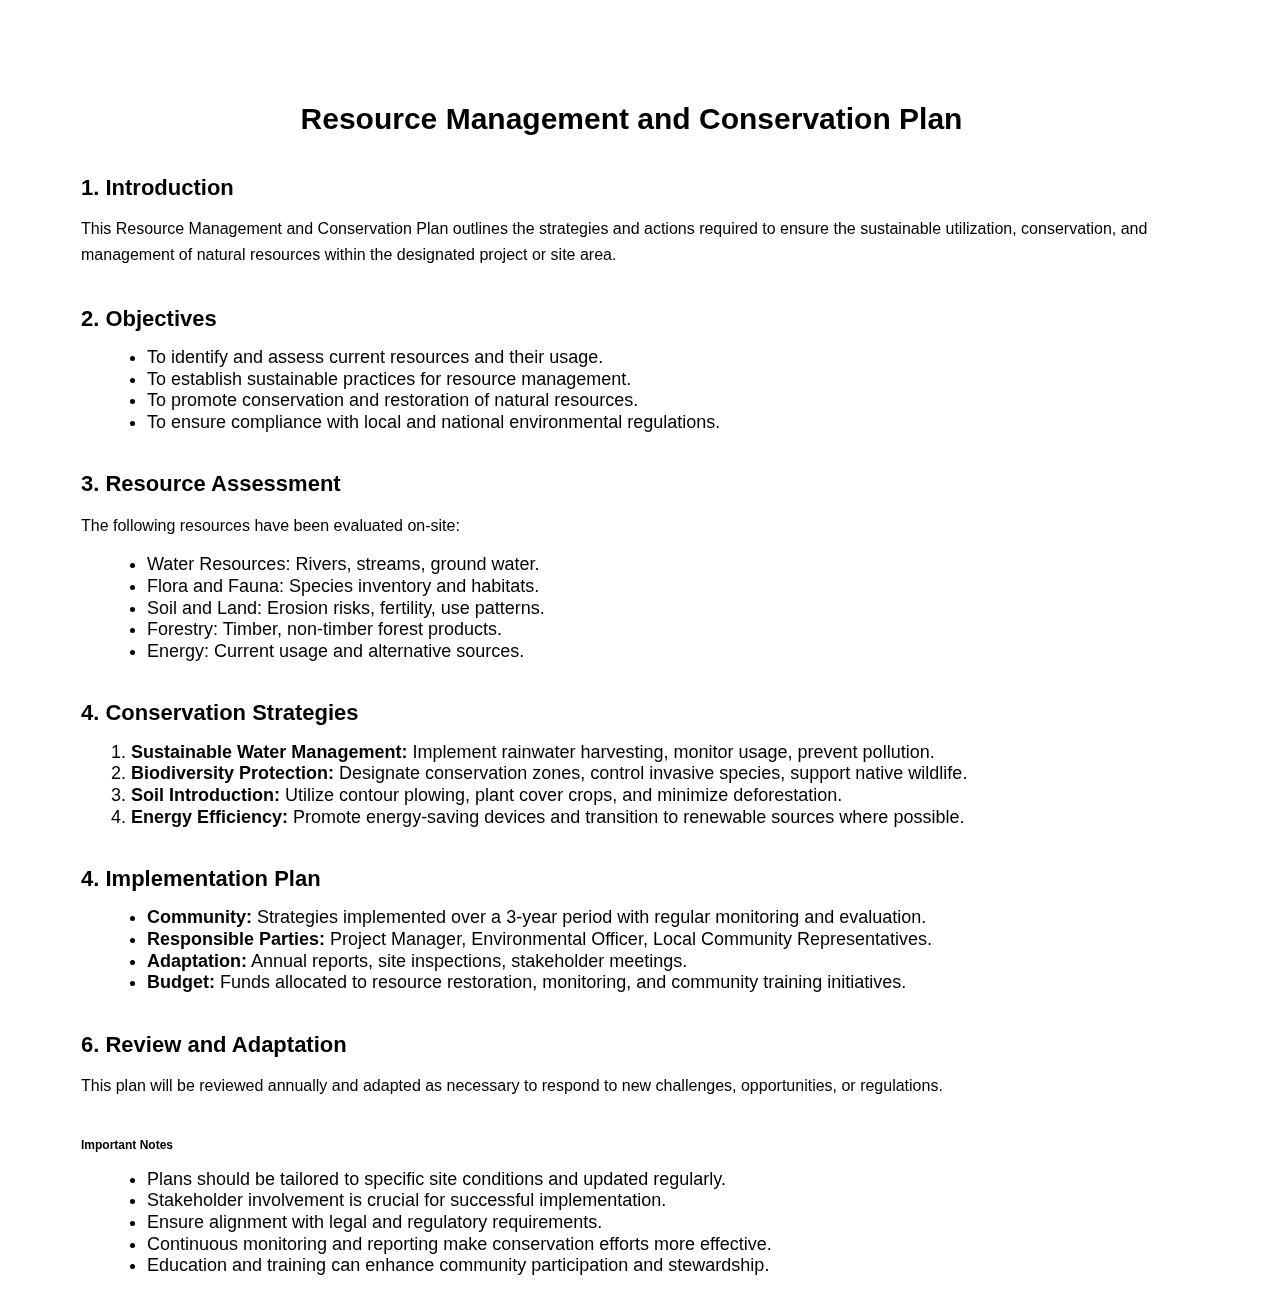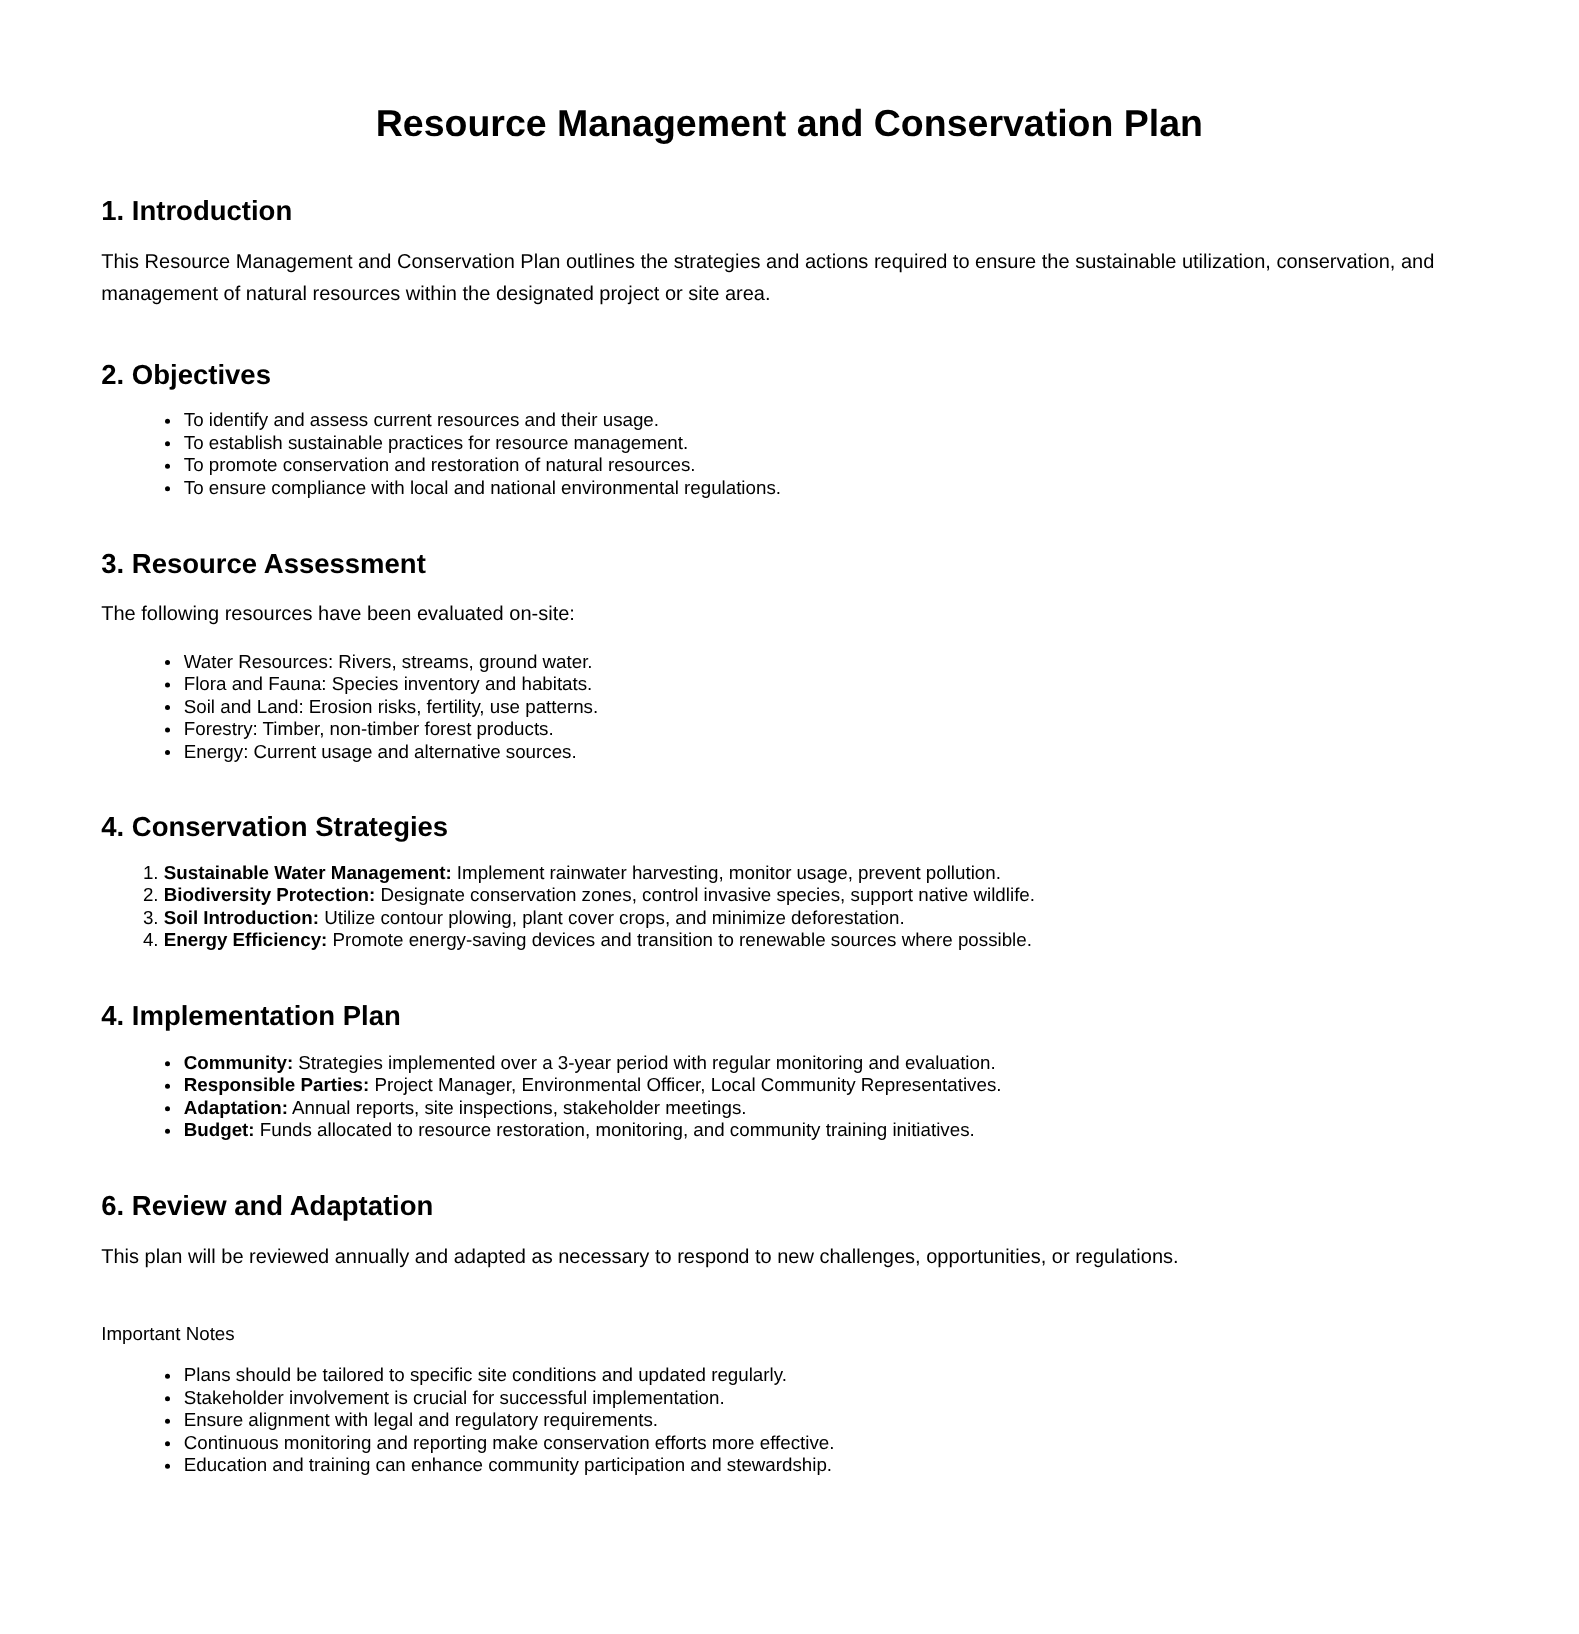--- a/index.html
+++ b/index.html
@@ -14,52 +14,52 @@
     background: #ffffff;
     color: #000000;
     font-family: "Liberation Sans", sans-serif;
     font-size: 16px;
     padding: 58px 81px 80px 81px;
   }
   h1.doc-title {
     font-size: 30px;
     font-weight: bold;
     text-align: center;
-    margin: 25px 0 0 0;
+    margin: 44px 0 0 0;
     line-height: 1.15;
   }
   h2.sec-heading {
     font-size: 22px;
     font-weight: bold;
     margin: 38px 0 16px 0;
     line-height: 1.15;
   }
   h3.sub-heading {
-    font-size: 15px;
-    font-weight: normal;
+    font-size: 12px;
+    font-weight: bold;
     margin: 40px 0 10px 0;
     line-height: 1.15;
   }
   p.body-text {
     margin: 16px 0;
     line-height: 1.62;
     font-size: 16px;
   }
   ul.bullet-list {
     margin: 16px 0;
     padding-left: 66px;
     list-style-type: disc;
   }
   ol.numbered-list {
     margin: 16px 0;
     padding-left: 50px;
   }
   li.list-item {
     line-height: 1.2;
-    font-size: 15px;
+    font-size: 18px;
   }
   .item-label {
     font-weight: bold;
   }
 </style>
 </head>
 <body>
 
 <div class="page">
 

